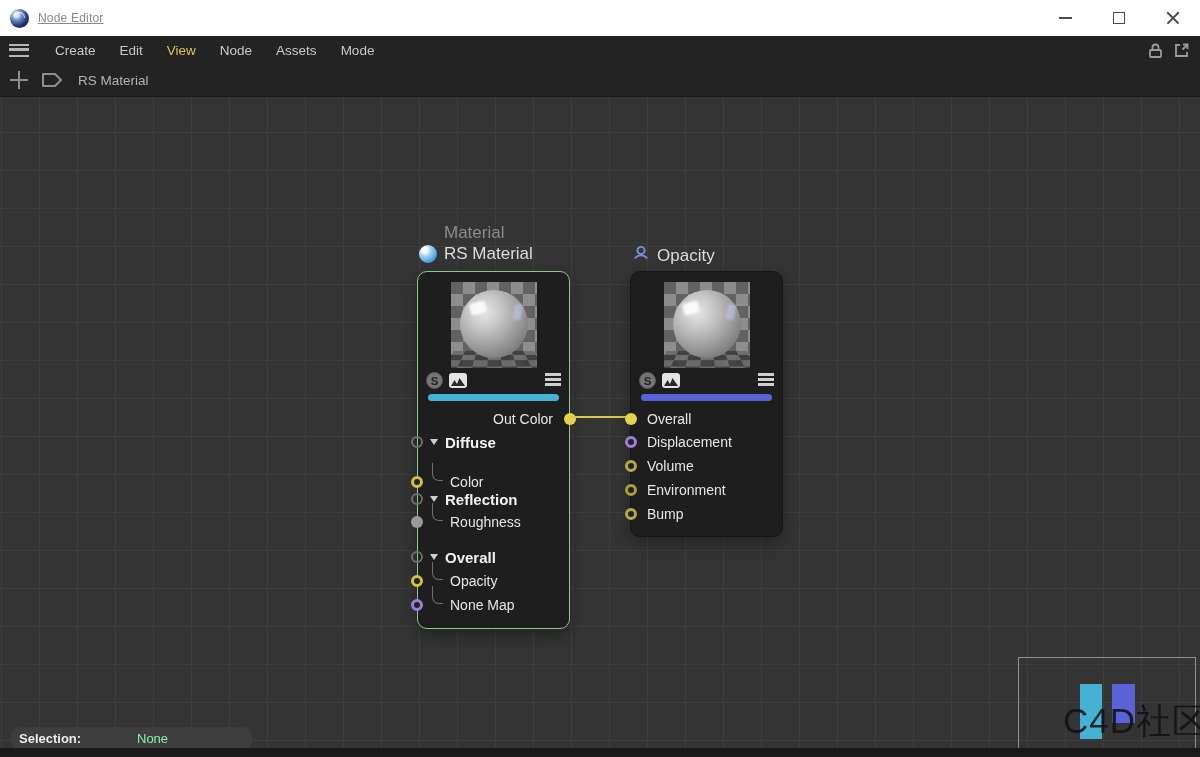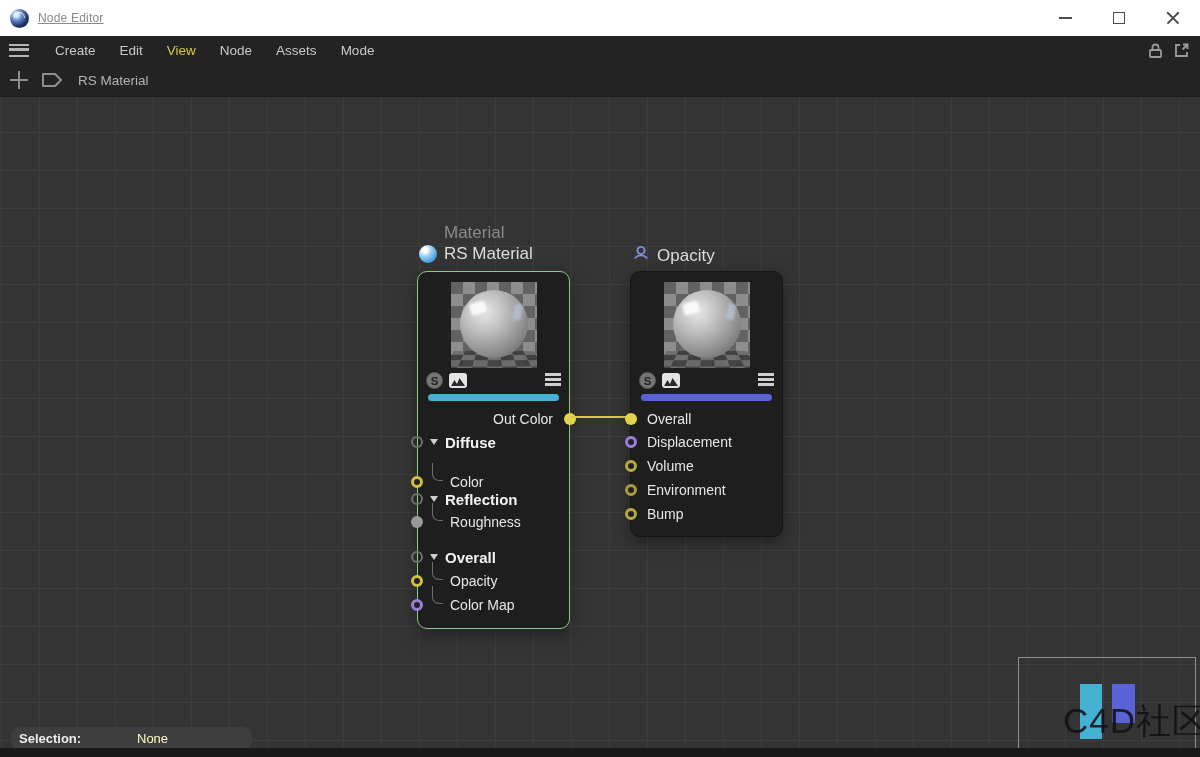--- a/index.html
+++ b/index.html
@@ -126,21 +126,21 @@
   .mm-rect { position:absolute; top:26px; }
   .mm-cyan { left:61px; width:22px; height:55px; background:var(--bar-cyan); }
   .mm-blue { left:93px; width:23px; height:39px; background:var(--bar-blue); }
   .watermark { position:absolute; left:1063px; top:601px; font-size:35px; color:rgba(18,18,22,.9);
              letter-spacing:1px; white-space:nowrap; }
 
   
   .status-pill { position:absolute; left:11px; top:630px; width:241px; height:23px; background:#3e3e3e;
              border-radius:9px; display:flex; align-items:center; font-size:13px; }
   .status-label { font-weight:bold; color:#ececec; margin-left:8px; }
-  .status-value { position:absolute; left:126px; color:#fef9c3; }
+  .status-value { position:absolute; left:126px; color:#86efac; }
 </style>
 </head>
 <body>
 
 <div class="window">
 
   <div class="titlebar">
     <span class="c4d-logo"></span>
     <span class="win-title">Node Editor</span>
     <div class="win-controls">
@@ -257,21 +257,21 @@
         <span>Overall</span>
       </div>
       <div class="prow row-child" style="top:299px">
         <span class="port lport ring" style="--pc: #cfc043;"></span>
         <span class="tree"></span>
         <span>Opacity</span>
       </div>
       <div class="prow row-child" style="top:323px">
         <span class="port lport ring" style="--pc: #9d7ed8;"></span>
         <span class="tree"></span>
-        <span>Color Map</span>
+        <span>None Map</span>
       </div>
     </div>
 
     <div class="wire"></div>
 
     <div class="node node-output">
       <div class="preview">
         <div class="floor"></div>
         <div class="ball"></div>
       </div>

